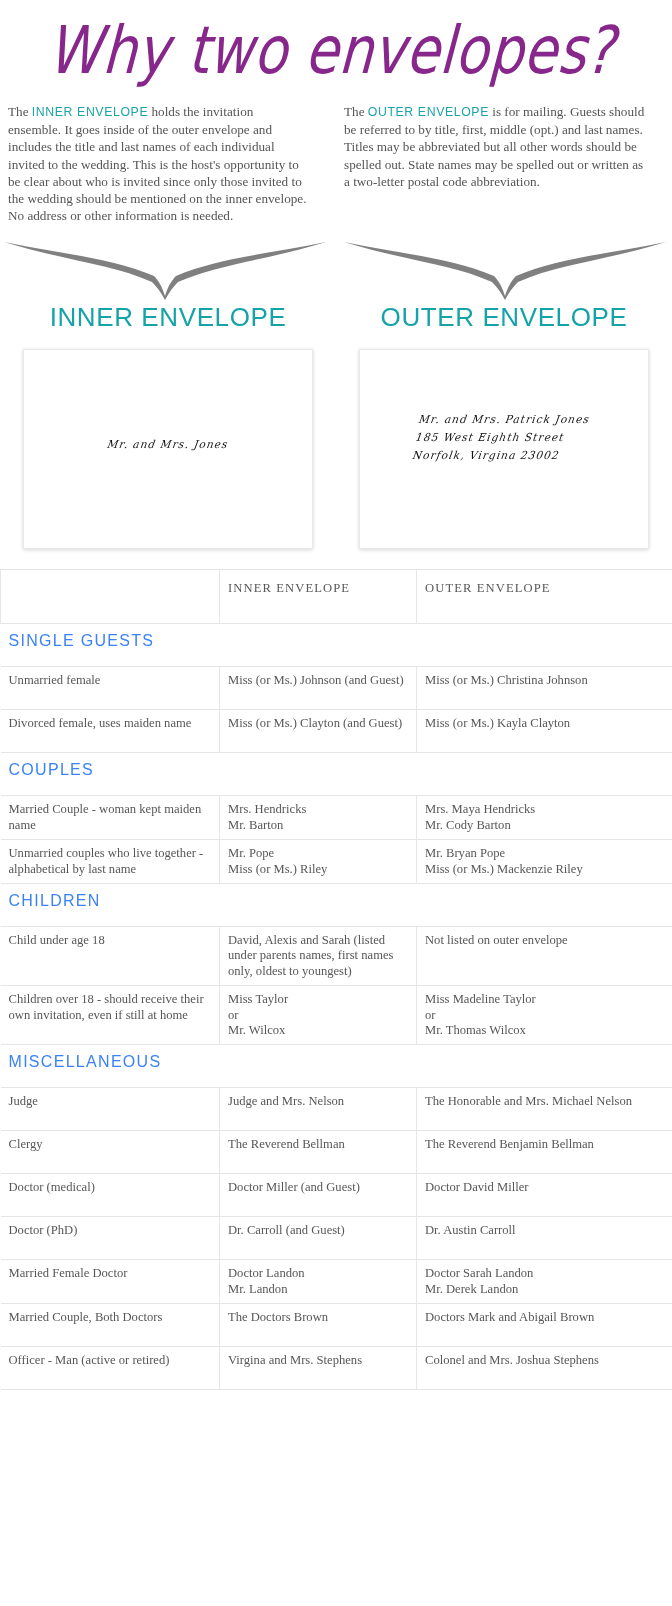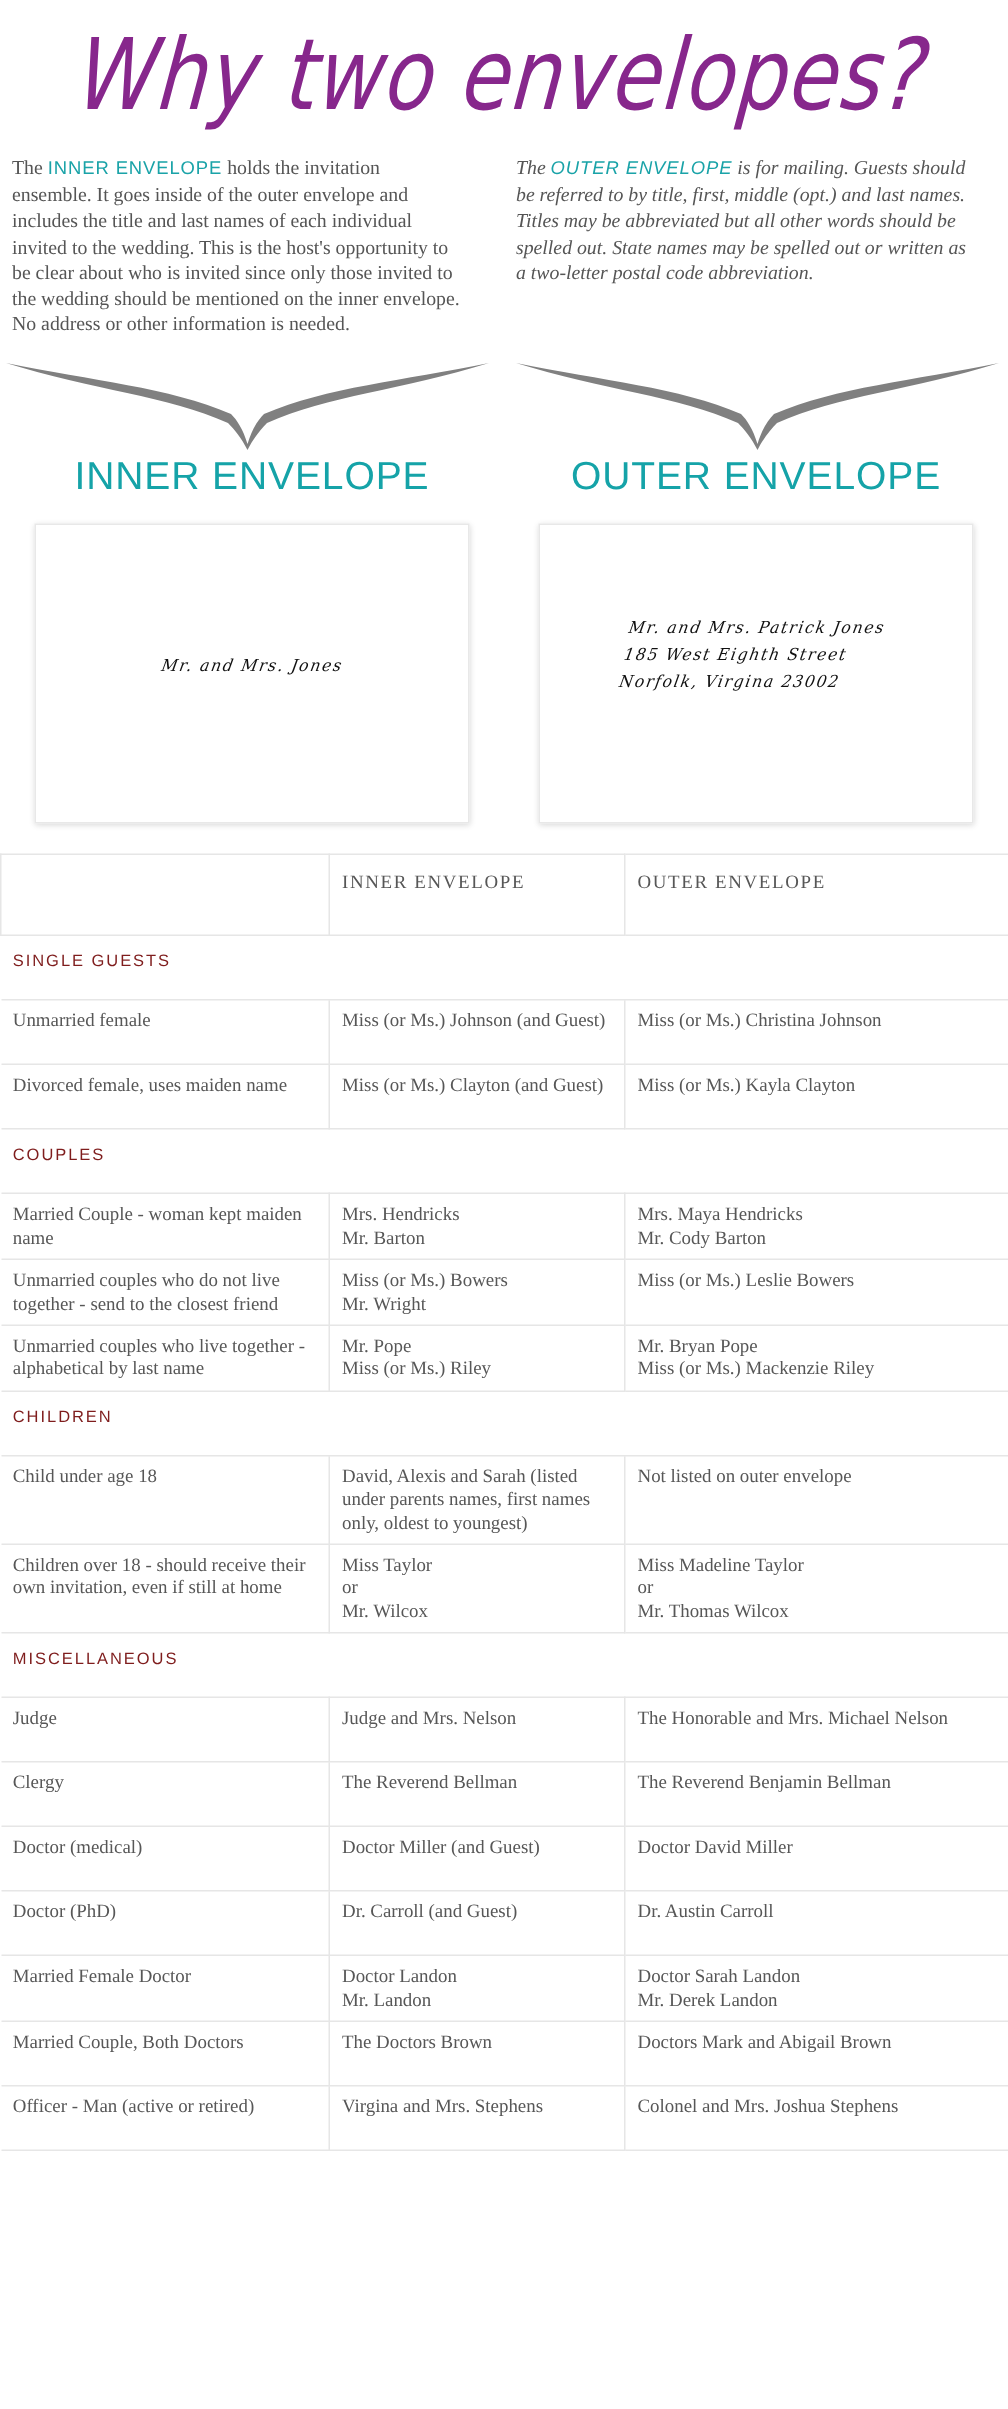--- a/index.html
+++ b/index.html
@@ -48,21 +48,21 @@
   }
   .intro-col {
     width: 336px;
     box-sizing: border-box;
     padding: 0 28px 0 8px;
     font-size: 13.2px;
     line-height: 17.2px;
     color: #555555;
     text-align: left;
   }
-  .intro-col.right { padding: 0 24px 0 8px; font-style: italic; }
+  .intro-col.right { padding: 0 24px 0 8px; }
   .kw {
     color: #1aa3a8;
     letter-spacing: 0.6px;
     font-family: "Liberation Sans", sans-serif;
     font-size: 12.3px;
   }
 
   
   .flourish-row {
     position: relative;
@@ -169,23 +169,23 @@
 
   tr.section-row td {
     border-left: none;
     border-right: none;
     height: 25px;
     padding-top: 9px;
     padding-bottom: 8px;
   }
   .section-label {
     font-family: "Liberation Sans", sans-serif;
-    font-size: 11px;
+    font-size: 16px;
     letter-spacing: 1.3px;
-    color: #7f1d1d;
+    color: #3b82f6;
   }
   tr.data-row td.first { border-left: none; }
   tr.data-row td.last  { border-right: none; }
   tr.data-row td { height: 30px; }
   .cell-line { display: block; }
 </style>
 </head>
 <body>
 
 <div class="title-wrap">
@@ -283,32 +283,20 @@
             <span class="cell-line">Mrs. Hendricks</span>
             <span class="cell-line">Mr. Barton</span>
           </td>
           <td class="last">
             <span class="cell-line">Mrs. Maya Hendricks</span>
             <span class="cell-line">Mr. Cody Barton</span>
           </td>
         </tr>
         <tr class="data-row">
           <td class="first">
-            <span class="cell-line">Unmarried couples who do not live together - send to the closest friend</span>
-          </td>
-          <td>
-            <span class="cell-line">Miss (or Ms.) Bowers</span>
-            <span class="cell-line">Mr. Wright</span>
-          </td>
-          <td class="last">
-            <span class="cell-line">Miss (or Ms.) Leslie Bowers</span>
-          </td>
-        </tr>
-        <tr class="data-row">
-          <td class="first">
             <span class="cell-line">Unmarried couples who live together - alphabetical by last name</span>
           </td>
           <td>
             <span class="cell-line">Mr. Pope</span>
             <span class="cell-line">Miss (or Ms.) Riley</span>
           </td>
           <td class="last">
             <span class="cell-line">Mr. Bryan Pope</span>
             <span class="cell-line">Miss (or Ms.) Mackenzie Riley</span>
           </td>

